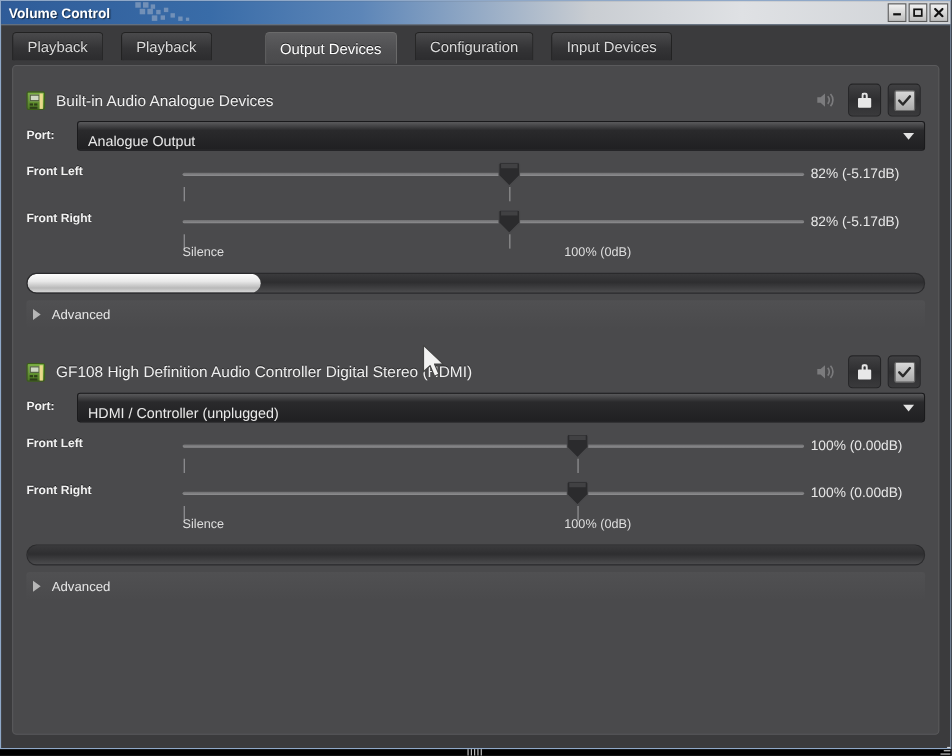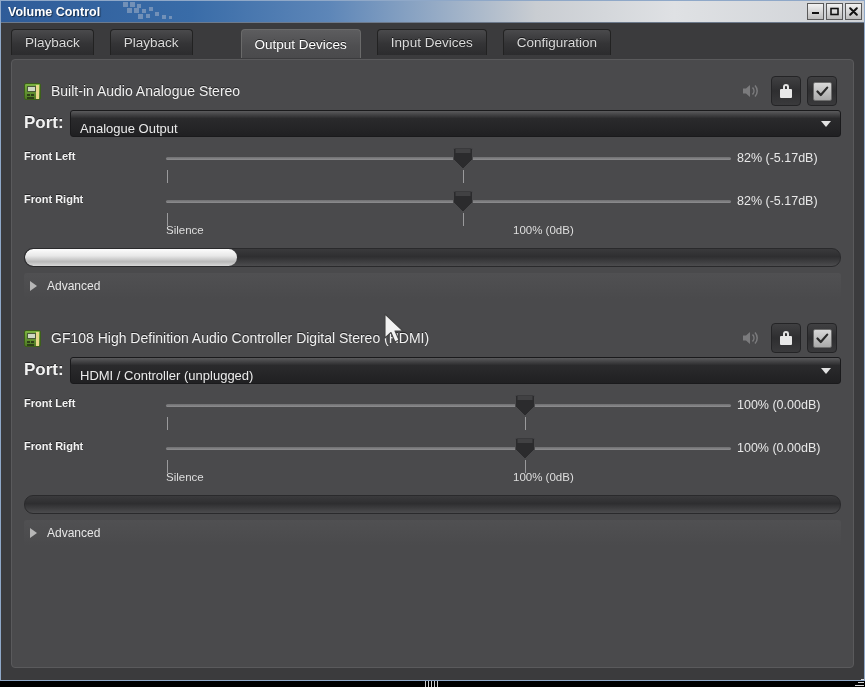--- a/index.html
+++ b/index.html
@@ -122,21 +122,21 @@
     width:17px;height:17px;border-radius:2px;
     background:linear-gradient(to bottom,#d8d8d8,#a9a9a9);
     border:1px solid #6d6d6d;
     display:flex;align-items:center;justify-content:center;
   }
   .chk-box svg{display:block;}
 
   
   .port-row{display:flex;align-items:center;height:26px;margin:2px 0 8px 0;}
   .port-label{
-    font-size:17px;font-weight:bold;color:#f2f2f2;
+    font-size:11px;font-weight:bold;color:#f2f2f2;
     width:46px;flex:none;text-shadow:0 -1px 0 rgba(0,0,0,.5);
   }
   .combo{
     flex:1;height:25px;position:relative;
     background:linear-gradient(to bottom,#5a5a5c 0%,#2a2a2c 30%,#202022 100%);
     border:1px solid #1a1a1c;border-radius:3px;
     display:flex;align-items:flex-end;cursor:default;
   }
   .combo span.val{
     font-size:13px;color:#eaeaea;padding-left:9px;white-space:nowrap;
@@ -267,38 +267,38 @@
               <path d="M1.2 1.2 L7.8 7.8 M7.8 1.2 L1.2 7.8" stroke="#111" stroke-width="2" stroke-linecap="round"></path>
             </svg>
         </div>
       </div>
     </div>
 
     <div class="tabstrip">
       <div class="tab">Playback</div>
       <div class="tab">Playback</div>
       <div class="tab active">Output Devices</div>
+      <div class="tab">Configuration</div>
       <div class="tab">Input Devices</div>
-      <div class="tab">Configuration</div>
     </div>
 
     <div class="panel">
       <div class="panel-inner">
 
         <div class="device">
 
           <div class="dev-head">
             <div class="dev-icon">
               <span class="scr"></span>
                 <span class="d1"></span>
                 <span class="d2"></span>
                 <span class="d3"></span>
                 <span class="sd"></span>
             </div>
-            <div class="dev-name">Built-in Audio Analogue Stereo</div>
+            <div class="dev-name">Built-in Audio Analogue Devices</div>
             <div class="dev-head-right">
               <div class="spk-icon">
                 <svg width="20" height="18" viewBox="0 0 20 18">
                   <path d="M2 6.5 h3 L9 3 v12 L5 11.5 H2 Z" fill="#9a9a9c"></path>
                   <path d="M11.5 5.5 a5 5 0 0 1 0 7" fill="none" stroke="#9a9a9c" stroke-width="1.5"></path>
                   <path d="M14 3.5 a8 8 0 0 1 0 11" fill="none" stroke="#9a9a9c" stroke-width="1.5"></path>
                 </svg>
               </div>
               <div class="iconbtn">
                 <div class="lock-glyph">

